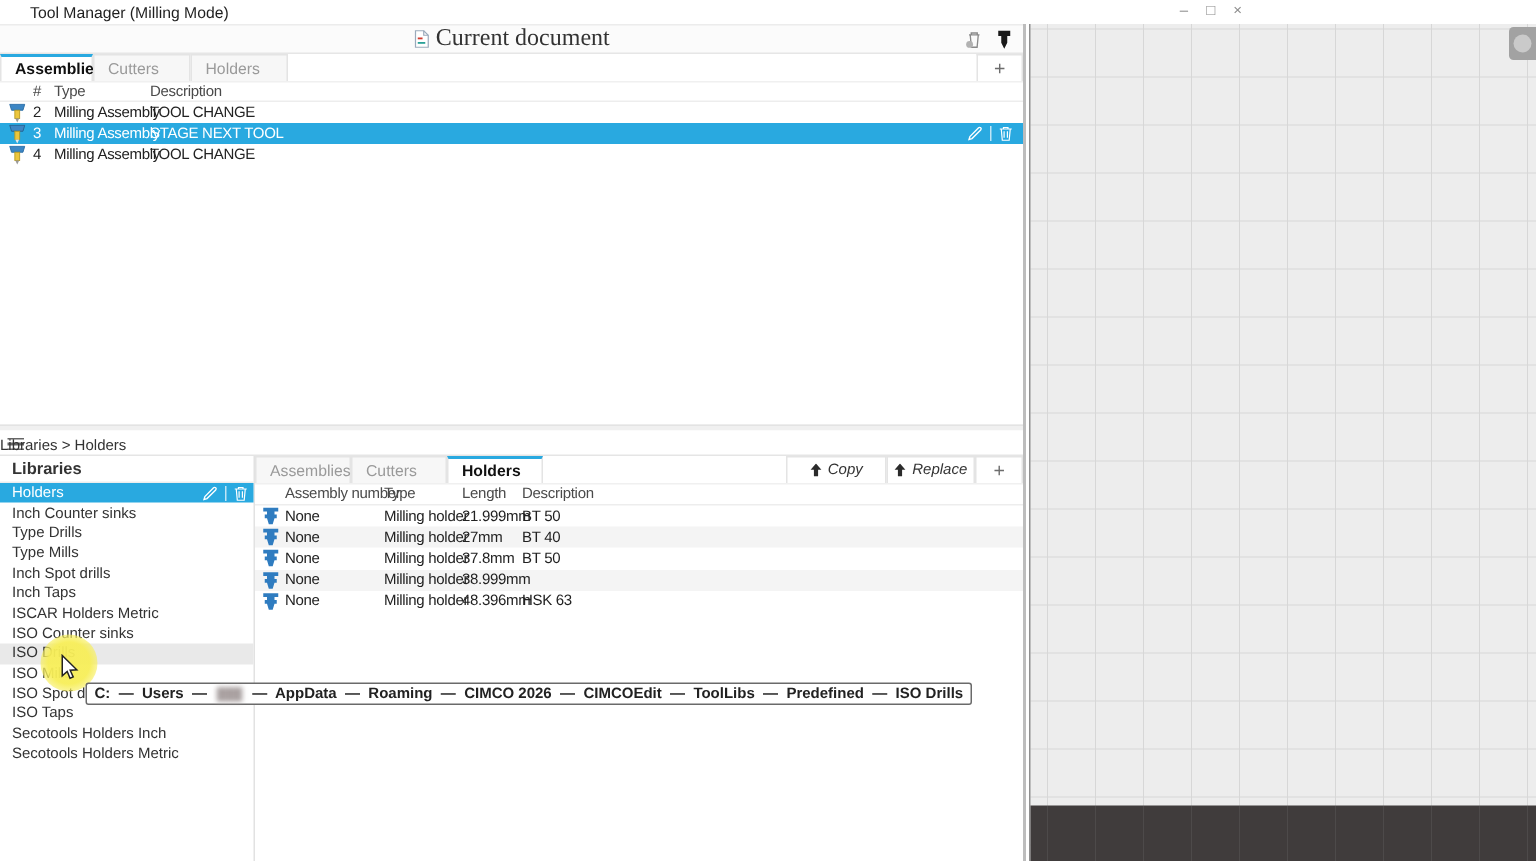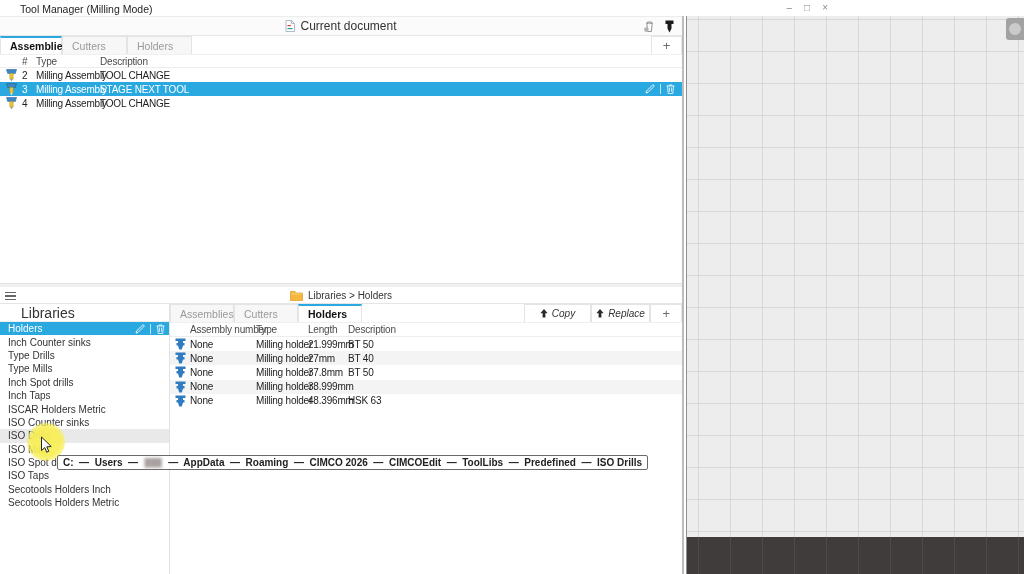--- a/index.html
+++ b/index.html
@@ -6,21 +6,21 @@
   .screen{position:relative;width:1024px;height:574px;background:#fff;overflow:hidden;
           font-family:"Liberation Sans",sans-serif;-webkit-font-smoothing:antialiased;}
   
   .titlebar{position:absolute;left:0;top:0;width:836px;height:16px;background:#fff;}
   .win-title{position:absolute;left:20px;top:3px;font-size:10.5px;color:#1f1f1f;white-space:nowrap;}
   .wincontrols{position:absolute;right:8px;top:1px;display:flex;gap:12px;color:#8c8c8c;font-size:10px;line-height:13px;}
   .wincontrols span{cursor:default;}
   
   .left-window{position:absolute;left:0;top:16px;width:684px;height:558px;background:#fff;border-right:2px solid #bdbdbd;box-sizing:border-box;}
   .doc-toolbar{position:absolute;left:0;top:0;width:100%;height:20px;background:#fbfbfb;border-top:1px solid #ececec;border-bottom:1px solid #e6e6e6;box-sizing:border-box;}
-  .doc-center{position:absolute;left:0;right:0;top:0;height:100%;display:flex;align-items:center;justify-content:center;gap:5px;font-size:12px;color:#333;}
+  .doc-center{position:absolute;left:0;right:0;top:0;height:100%;display:flex;align-items:center;justify-content:center;gap:5px;font-size:16px;color:#333;font-family:Liberation Serif, serif;}
   .doc-right{position:absolute;right:8px;top:0;height:100%;display:flex;align-items:center;gap:9px;}
   
   .tabstrip{position:absolute;display:flex;height:19px;font-size:10.5px;box-sizing:border-box;border-bottom:1px solid #f0f0f0;}
   .top-tabs{left:0;top:20px;width:100%;}
   .tab{display:flex;align-items:center;padding-left:9px;background:#f7f7f7;border:1px solid #e4e4e4;border-bottom:none;color:#9a9a9a;box-sizing:border-box;cursor:default;}
   .tab.active{background:#fff;color:#111;font-weight:bold;border-top:2px solid #29a9e0;}
   .w62{width:62px;}.w65{width:65px;}.w64{width:64px;}
   .addtab{margin-left:auto;width:31px;border:1px solid #e4e4e4;border-bottom:none;display:flex;align-items:center;justify-content:center;color:#6d6d6d;font-size:13px;box-sizing:border-box;}
   
   .thead{display:flex;align-items:center;font-size:10px;color:#4a4a4a;border-bottom:1px solid #ededed;box-sizing:border-box;letter-spacing:-0.2px;white-space:nowrap;}
@@ -30,24 +30,24 @@
   .trow.selected{background:#29a9e0;color:#fff;}
   .c-icon{width:22px;display:flex;justify-content:center;align-items:center;}
   .c-num{width:14px;}.c-type{width:64px;}.c-desc{flex:1;}
   .row-actions{margin-left:auto;display:flex;align-items:center;gap:5px;margin-right:7px;}
   .act-sep{width:1px;height:10px;background:rgba(255,255,255,0.7);}
   
   .mid-sep{position:absolute;left:0;top:267px;width:100%;height:4px;background:#f0f0f0;border-top:1px solid #e3e3e3;box-sizing:border-box;}
   .breadcrumb-row{position:absolute;left:0;top:271px;width:100%;height:17px;background:#fff;border-bottom:1px solid #e5e5e5;box-sizing:border-box;}
   .hamburger{position:absolute;left:5px;top:5px;width:11px;display:flex;flex-direction:column;gap:2px;cursor:pointer;}
   .hamburger i{display:block;height:1.4px;background:#666;}
-  .crumb{position:absolute;left:0;right:0;top:0;height:100%;display:flex;align-items:center;justify-content:center;gap:5px;font-size:10px;color:#333;}
+  .crumb{position:absolute;left:0;right:0;top:0;height:100%;display:flex;justify-content:center;gap:5px;font-size:10px;color:#333;flex-direction:column;}
   
   .lib-list{position:absolute;left:0;top:288px;width:170px;bottom:0;border-right:1px solid #e2e2e2;box-sizing:border-box;background:#fff;}
-  .lib-head{height:17px;display:flex;align-items:center;padding-left:21px;font-size:14px;color:#333;border-bottom:1px solid #ededed;}
+  .lib-head{height:17px;display:flex;align-items:center;padding-left:8px;font-size:11px;color:#333;border-bottom:1px solid #ededed;font-weight:bold;}
   .lib-item{height:13.4px;display:flex;align-items:center;padding-left:8px;font-size:10px;color:#333;white-space:nowrap;cursor:default;}
   .lib-item.selected{background:#29a9e0;color:#fff;}
   .lib-item.hovered{background:#e9e9e9;}
   .lib-item .row-actions{margin-right:4px;}
   
   .holders-panel{position:absolute;left:170px;top:288px;right:0;bottom:0;background:#fff;}
   .mid-tabs{left:0;top:0;width:100%;}
   .btn{display:flex;align-items:center;justify-content:center;gap:4px;border:1px solid #e4e4e4;border-bottom:none;color:#333;font-size:10px;box-sizing:border-box;cursor:default;font-style:italic;}
   .btn-copy{width:67px;margin-left:auto;}
   .btn-replace{width:59px;}

